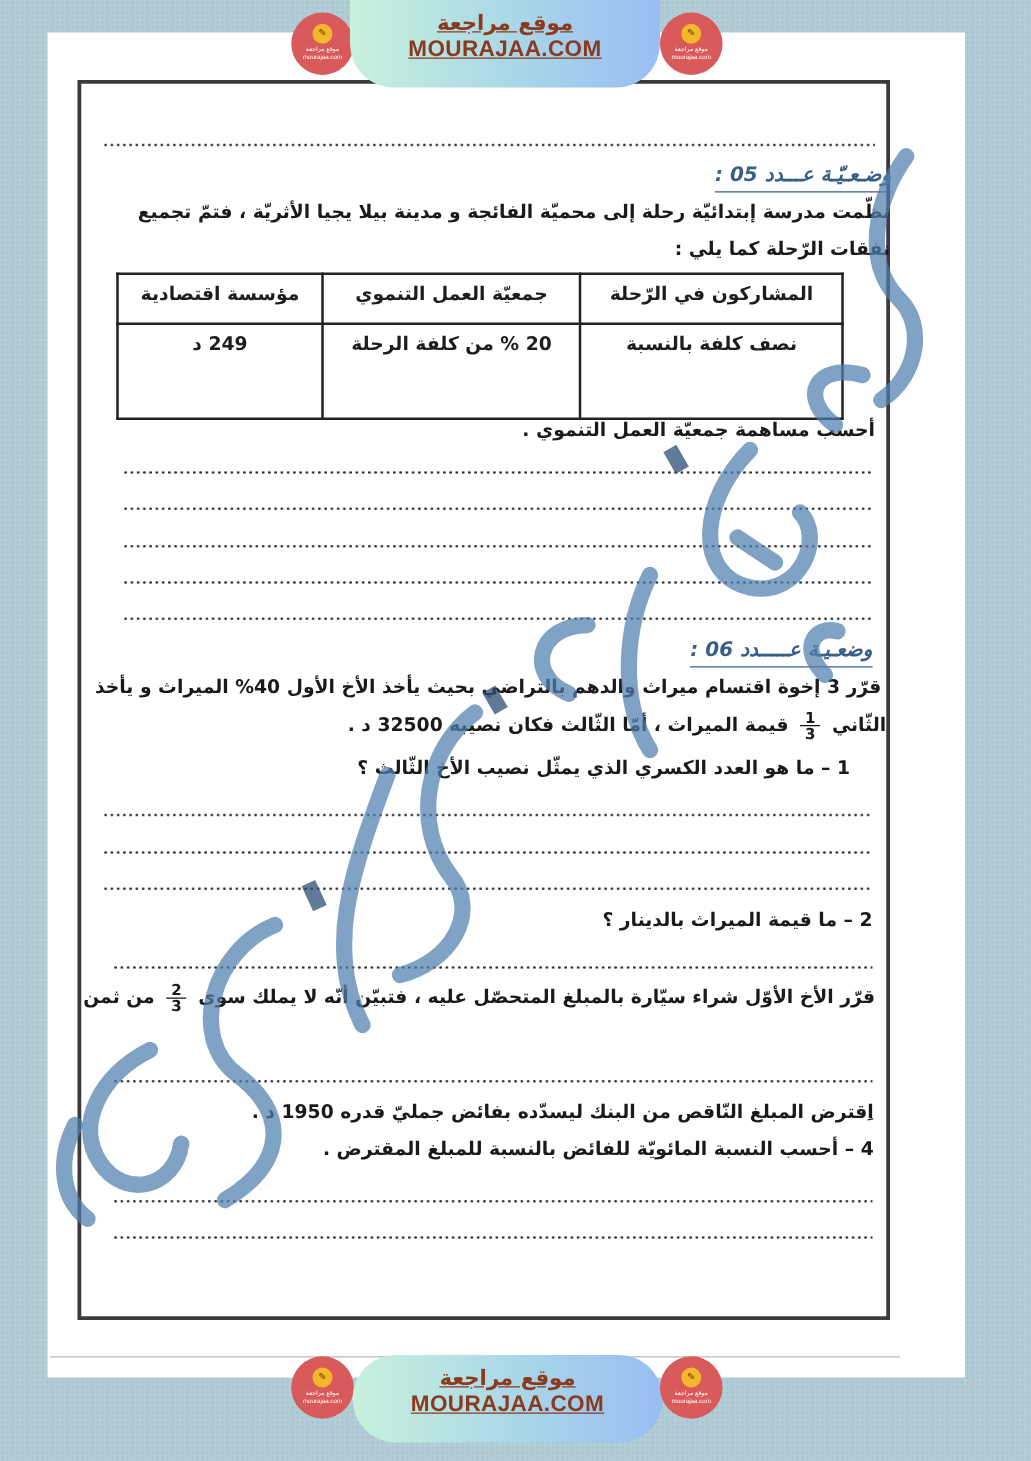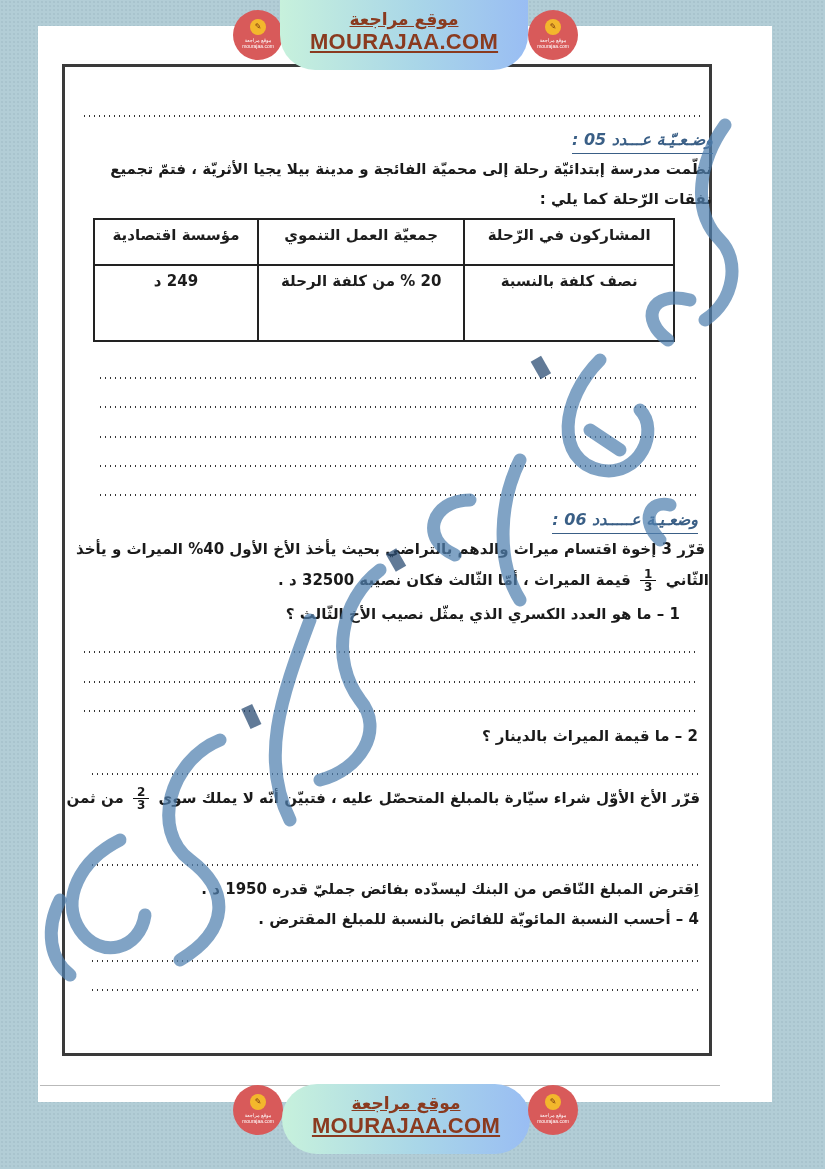--- a/index.html
+++ b/index.html
@@ -48,31 +48,31 @@
     }
     .frac .num { border-bottom: 1.5px solid #111; padding: 0 4px; }
     table.trip {
       position: absolute; left: 93px; top: 218px; width: 582px; height: 108px;
       border-collapse: collapse; direction: rtl;
     }
     table.trip td {
       border: 2px solid #222; font-size: 15px; font-weight: bold; text-align: center;
       vertical-align: top; padding-top: 6px;
     }
-    table.trip tr.head td { height: 46px; font-weight: bold; }
+    table.trip tr.head td { height: 40px; font-weight: bold; }
     table.trip tr.vals td { height: 76px; }
 
     
     .banner {
       position: absolute; width: 248px; height: 68px; border-radius: 34px;
       background: linear-gradient(90deg, #c7f1dc 0%, #a9d6e8 55%, #99bdf3 100%);
       text-align: center; color: #8a3a1f; font-weight: bold;
     }
     .banner .ar { font-size: 17px; text-decoration: underline; margin-top: 9px; display: block; direction: rtl; }
-    .banner .en { font-family: "Liberation Sans", sans-serif; font-size: 22px; text-decoration: underline; display: block; letter-spacing: 0.3px; }
+    .banner .en { font-family: "Liberation Sans", sans-serif; font-size: 18px; text-decoration: underline; display: block; letter-spacing: 0.3px; }
     .badge {
       position: absolute; width: 50px; height: 50px; border-radius: 50%;
       background: #d85a5a; text-align: center; color: #fff;
     }
     .badge .ico {
       display: block; width: 16px; height: 16px; border-radius: 50%; background: #f3b72c;
       margin: 9px auto 2px; font-size: 8px; line-height: 16px; color: #7a3a10; font-weight: bold;
     }
     .badge .txt { font-size: 5px; line-height: 6px; display: block; font-family: "Liberation Sans", sans-serif; }
 
@@ -115,20 +115,21 @@
       <td>مؤسسة اقتصادية</td>
     </tr>
     <tr class="vals">
       <td>نصف كلفة بالنسبة</td>
       <td>20 % من كلفة الرحلة</td>
       <td>249 د</td>
     </tr>
   </tbody>
     </table>
 
+  <div class="line" style="right:125px; top:335px;">أحسب مساهمة جمعيّة العمل التنموي .</div>
   <div class="dots" style="left:98px; top:377px; width:600px;"></div>
   <div class="dots" style="left:98px; top:406px; width:600px;"></div>
   <div class="dots" style="left:98px; top:436px; width:600px;"></div>
   <div class="dots" style="left:98px; top:465px; width:600px;"></div>
   <div class="dots" style="left:98px; top:494px; width:600px;"></div>
 
   <div class="heading" style="right:127px; top:510px;">وضعـيـة عـــــدد 06 :</div>
   <div class="line" style="right:120px; top:540px;">قرّر 3 إخوة اقتسام ميراث والدهم بالتراضي بحيث  يأخذ الأخ الأول 40% الميراث و يأخذ</div>
   <div class="line" style="right:116px; top:568px;">
     <span>الثّاني</span>

